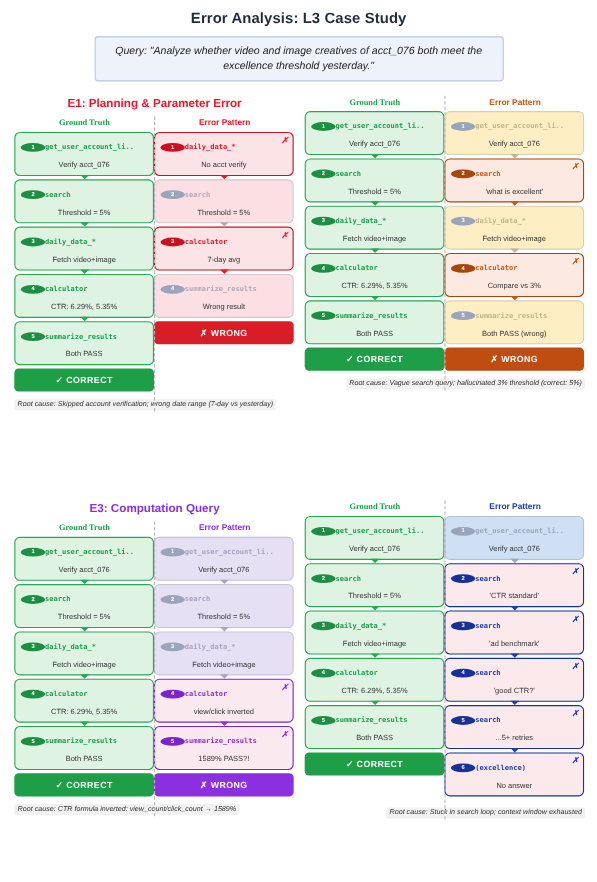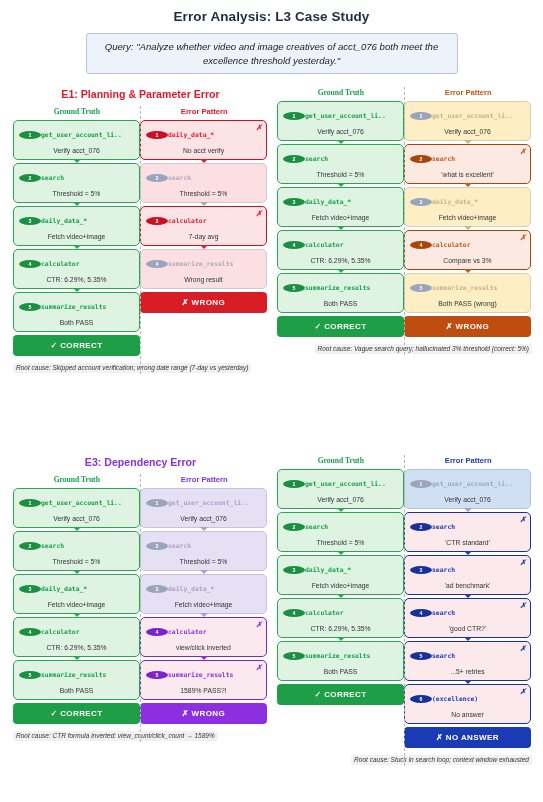--- a/index.html
+++ b/index.html
@@ -218,21 +218,21 @@
           <div class="step" style="background: rgb(252, 234, 226); border: 1.6px solid rgb(168, 70, 10);"><span class="pill" style="background: rgb(168, 70, 10);">2</span><span class="tool" style="color: rgb(194, 89, 15);">search</span><span class="detail">'what is excellent'</span><span class="xmark" style="color: rgb(194, 89, 15);">✗</span><div class="arrow" style="border-top-color: rgb(194, 89, 15);"></div></div>
           <div class="step" style="background: rgb(253, 238, 196); border: 1.3px solid rgb(216, 207, 180);"><span class="pill" style="background: rgb(154, 165, 187);">3</span><span class="tool" style="color: rgb(195, 180, 138);">daily_data_*</span><span class="detail">Fetch video+image</span><div class="arrow" style="border-top-color: rgb(195, 180, 138);"></div></div>
           <div class="step" style="background: rgb(252, 234, 226); border: 1.6px solid rgb(168, 70, 10);"><span class="pill" style="background: rgb(168, 70, 10);">4</span><span class="tool" style="color: rgb(194, 89, 15);">calculator</span><span class="detail">Compare vs 3%</span><span class="xmark" style="color: rgb(194, 89, 15);">✗</span><div class="arrow" style="border-top-color: rgb(194, 89, 15);"></div></div>
           <div class="step" style="background: rgb(253, 238, 196); border: 1.3px solid rgb(216, 207, 180);"><span class="pill" style="background: rgb(154, 165, 187);">5</span><span class="tool" style="color: rgb(195, 180, 138);">summarize_results</span><span class="detail">Both PASS (wrong)</span></div>
           <div class="banner" style="background: rgb(191, 77, 16);">✗ WRONG</div>
         </div>
       </div>
       <div class="rc-wrap right"><div class="rootcause">Root cause: Vague search query; hallucinated 3% threshold (correct: 5%)</div></div>
     </div>
     <div class="panel e3">
-      <div class="panel-title" style="color: rgb(139, 47, 224);">E3: Dependency Error</div>
+      <div class="panel-title" style="color: rgb(139, 47, 224);">E3: Computation Query</div>
       <div class="col-heads">
         <div class="head-gt">Ground Truth</div>
         <div style="color: rgb(139, 47, 224);">Error Pattern</div>
       </div>
       <div class="cols">
         <div class="divider"></div>
         <div class="col">
           <div class="step g-step"><span class="pill">1</span><span class="tool">get_user_account_li..</span><span class="detail">Verify acct_076</span><div class="arrow"></div></div>
           <div class="step g-step"><span class="pill">2</span><span class="tool">search</span><span class="detail">Threshold = 5%</span><div class="arrow"></div></div>
           <div class="step g-step"><span class="pill">3</span><span class="tool">daily_data_*</span><span class="detail">Fetch video+image</span><div class="arrow"></div></div>
@@ -266,18 +266,17 @@
           <div class="step g-step"><span class="pill">5</span><span class="tool">summarize_results</span><span class="detail">Both PASS</span></div>
           <div class="banner correct">✓ CORRECT</div>
         </div>
         <div class="col">
           <div class="step" style="background: rgb(207, 224, 245); border: 1.3px solid rgb(180, 195, 216);"><span class="pill" style="background: rgb(154, 165, 187);">1</span><span class="tool" style="color: rgb(154, 168, 189);">get_user_account_li..</span><span class="detail">Verify acct_076</span><div class="arrow" style="border-top-color: rgb(154, 168, 189);"></div></div>
           <div class="step" style="background: rgb(251, 233, 236); border: 1.6px solid rgb(22, 48, 156);"><span class="pill" style="background: rgb(22, 48, 156);">2</span><span class="tool" style="color: rgb(26, 59, 179);">search</span><span class="detail">'CTR standard'</span><span class="xmark" style="color: rgb(26, 59, 179);">✗</span><div class="arrow" style="border-top-color: rgb(26, 59, 179);"></div></div>
           <div class="step" style="background: rgb(251, 233, 236); border: 1.6px solid rgb(22, 48, 156);"><span class="pill" style="background: rgb(22, 48, 156);">3</span><span class="tool" style="color: rgb(26, 59, 179);">search</span><span class="detail">'ad benchmark'</span><span class="xmark" style="color: rgb(26, 59, 179);">✗</span><div class="arrow" style="border-top-color: rgb(26, 59, 179);"></div></div>
           <div class="step" style="background: rgb(251, 233, 236); border: 1.6px solid rgb(22, 48, 156);"><span class="pill" style="background: rgb(22, 48, 156);">4</span><span class="tool" style="color: rgb(26, 59, 179);">search</span><span class="detail">'good CTR?'</span><span class="xmark" style="color: rgb(26, 59, 179);">✗</span><div class="arrow" style="border-top-color: rgb(26, 59, 179);"></div></div>
           <div class="step" style="background: rgb(251, 233, 236); border: 1.6px solid rgb(22, 48, 156);"><span class="pill" style="background: rgb(22, 48, 156);">5</span><span class="tool" style="color: rgb(26, 59, 179);">search</span><span class="detail">...5+ retries</span><span class="xmark" style="color: rgb(26, 59, 179);">✗</span><div class="arrow" style="border-top-color: rgb(26, 59, 179);"></div></div>
           <div class="step" style="background: rgb(251, 233, 236); border: 1.6px solid rgb(22, 48, 156);"><span class="pill" style="background: rgb(22, 48, 156);">6</span><span class="tool" style="color: rgb(26, 59, 179);">(excellence)</span><span class="detail">No answer</span><span class="xmark" style="color: rgb(26, 59, 179);">✗</span></div>
-          <div class="banner" style="background: rgb(26, 59, 179);">✗ NO ANSWER</div>
         </div>
       </div>
       <div class="rc-wrap right"><div class="rootcause">Root cause: Stuck in search loop; context window exhausted</div></div>
     </div>
   </div>
 
 </body></html>

